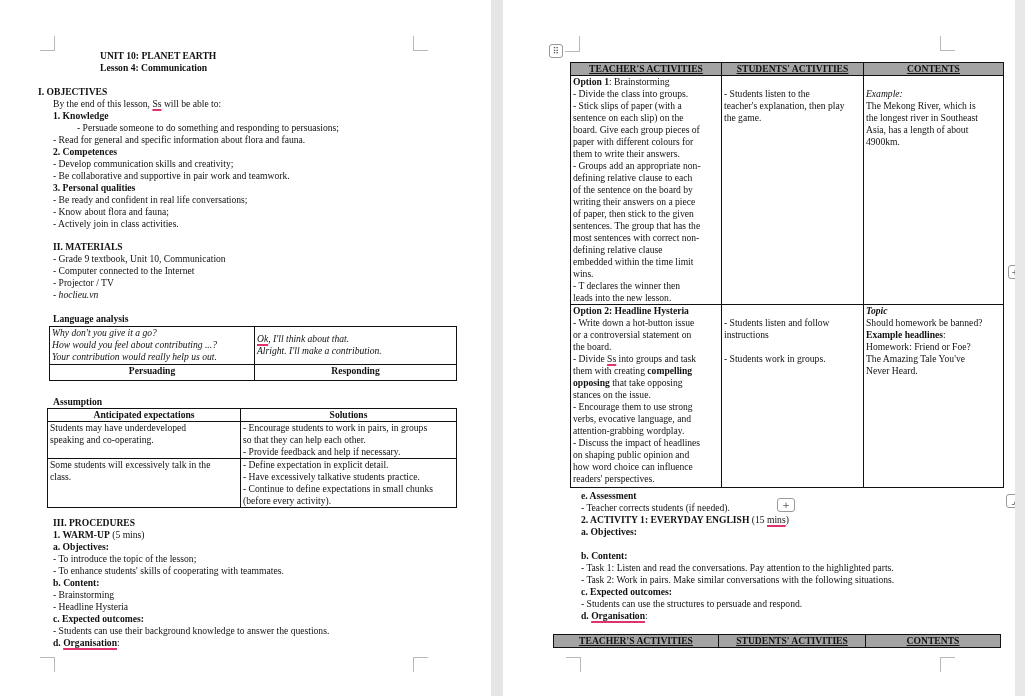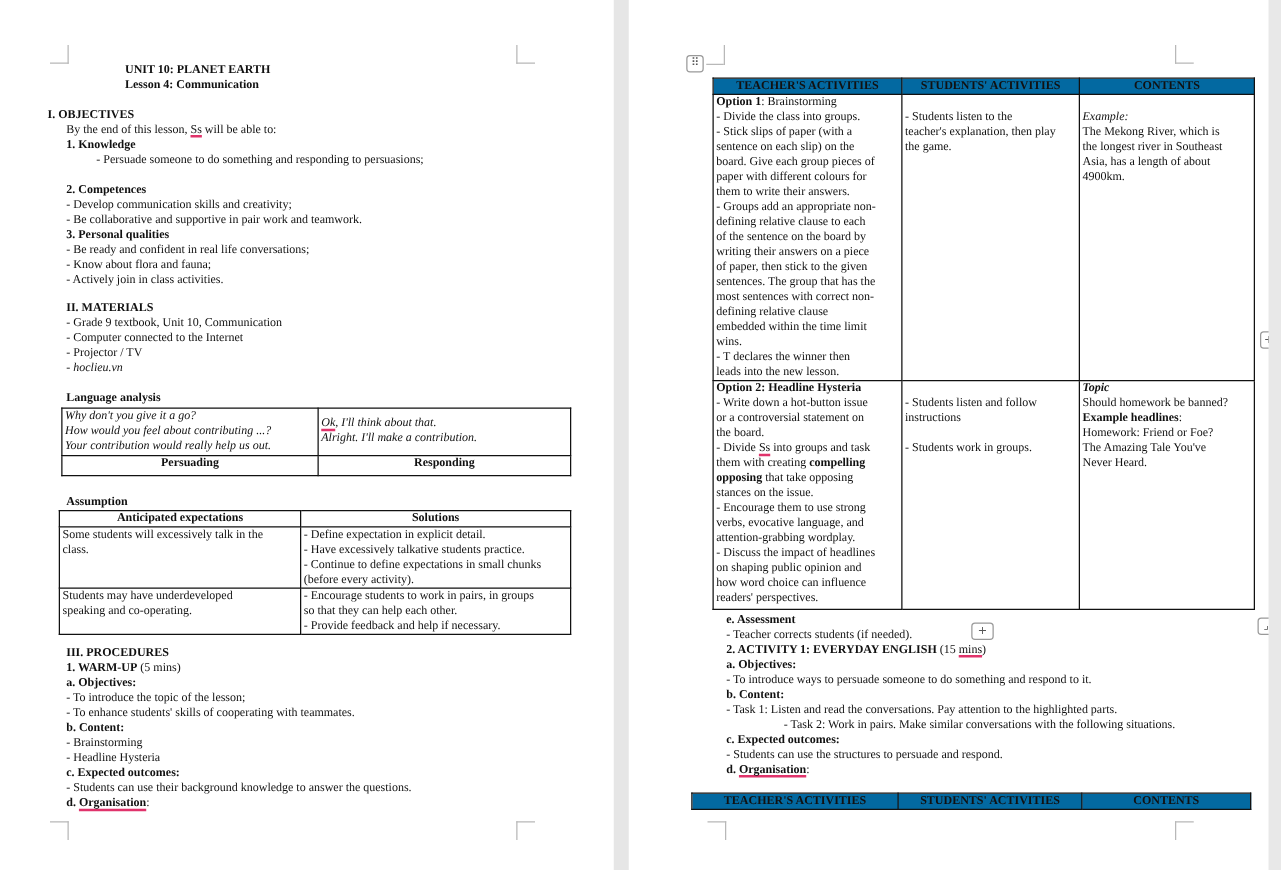--- a/index.html
+++ b/index.html
@@ -23,21 +23,21 @@
 
   .txt { position:absolute; font-size:9.6px; line-height:12px; white-space:nowrap; }
   .b { font-weight:bold; }
   .i { font-style:italic; }
   .center { }
   .squig { text-decoration:underline; text-decoration-color:#e0336b; text-decoration-thickness:2px; text-underline-offset:2px; }
 
   table.doc { position:absolute; border-collapse:collapse; font-size:9.6px; line-height:12px; }
   table.doc td, table.doc th { border:1px solid #111; vertical-align:top; padding:0 2px; }
   table.doc th { font-weight:bold; text-align:center; }
-  table.blue th { background:#0369a1; }
+  table.blue th { background:#a3a3a3;text-decoration:underline; }
   .cell-line { display:block; white-space:nowrap; }
 
   .handle { position:absolute; width:12px; height:12px; border:1px solid #999; border-radius:3px; background:#fff;
             font-size:9px; line-height:12px; text-align:center; color:#555; font-family:"DejaVu Sans", sans-serif; }
 </style>
 </head>
 <body>
 
 <div id="page-left" class="page">
   <div class="corner c-tl" style="left:40px;top:36px;"></div>
@@ -47,20 +47,21 @@
 
   <div class="txt b center" style="left:100px;width:260px;top:50px;">UNIT 10: PLANET EARTH</div>
   <div class="txt b center" style="left:100px;width:260px;top:62px;">Lesson 4: Communication</div>
 
   <div class="txt b" style="left:38px;top:86px;">I. OBJECTIVES</div>
   <div class="txt" style="left:53px;top:98px;">
     <span>By the end of this lesson, </span><span class="squig">Ss</span><span> will be able to:</span>
   </div>
   <div class="txt b" style="left:53px;top:110px;">1. Knowledge</div>
   <div class="txt" style="left:53px;top:122px;margin-left:24px;">- Persuade someone to do something and responding to persuasions;</div>
+  <div class="txt" style="left:53px;top:134px;">- Read for general and specific information about flora and fauna.</div>
   <div class="txt b" style="left:53px;top:146px;">2. Competences</div>
   <div class="txt" style="left:53px;top:158px;">- Develop communication skills and creativity;</div>
   <div class="txt" style="left:53px;top:170px;">- Be collaborative and supportive in pair work and teamwork.</div>
   <div class="txt b" style="left:53px;top:182px;">3. Personal qualities</div>
   <div class="txt" style="left:53px;top:194px;">- Be ready and confident in real life conversations;</div>
   <div class="txt" style="left:53px;top:206px;">- Know about flora and fauna;</div>
   <div class="txt" style="left:53px;top:218px;">- Actively join in class activities.</div>
 
   <div class="txt b" style="left:53px;top:241px;">II. MATERIALS</div>
   <div class="txt" style="left:53px;top:253px;">- Grade 9 textbook, Unit 10, Communication</div>
@@ -93,39 +94,39 @@
 
   <div class="txt b" style="left:53px;top:396px;">Assumption</div>
   <table class="doc" style="left:47px;top:408px;width:410px;">
     <tbody>
         <tr>
       <th style="width:188px;">Anticipated expectations</th>
       <th>Solutions</th>
     </tr>
     <tr>
       <td>
+        <span class="cell-line">Students may have underdeveloped</span>
+        <span class="cell-line">speaking and co-operating.</span>
+      </td>
+      <td>
+        <span class="cell-line">- Encourage students to work in pairs, in groups</span>
+        <span class="cell-line">so that they can help each other.</span>
+        <span class="cell-line">- Provide feedback and help if necessary.</span>
+      </td>
+    </tr>
+    <tr>
+      <td>
         <span class="cell-line">Some students will excessively talk in the</span>
         <span class="cell-line">class.</span>
       </td>
       <td>
         <span class="cell-line">- Define expectation in explicit detail.</span>
         <span class="cell-line">- Have excessively talkative students practice.</span>
         <span class="cell-line">- Continue to define expectations in small chunks</span>
         <span class="cell-line">(before every activity).</span>
-      </td>
-    </tr>
-    <tr>
-      <td>
-        <span class="cell-line">Students may have underdeveloped</span>
-        <span class="cell-line">speaking and co-operating.</span>
-      </td>
-      <td>
-        <span class="cell-line">- Encourage students to work in pairs, in groups</span>
-        <span class="cell-line">so that they can help each other.</span>
-        <span class="cell-line">- Provide feedback and help if necessary.</span>
       </td>
     </tr>
   </tbody>
     </table>
 
   <div class="txt b" style="left:53px;top:517px;">III. PROCEDURES</div>
   <div class="txt" style="left:53px;top:529px;">
     <span class="b">1. WARM-UP</span><span> (5 mins)</span>
   </div>
   <div class="txt b" style="left:53px;top:541px;">a. Objectives:</div>
@@ -231,24 +232,23 @@
   <div class="handle" style="left:505px;top:265px;">+</div>
   <div class="handle" style="left:274px;top:498px;width:16px;">+</div>
   <div class="handle" style="left:503px;top:494px;">⌟</div>
 
   <div class="txt b" style="left:78px;top:490px;">e. Assessment</div>
   <div class="txt" style="left:78px;top:502px;">- Teacher corrects students (if needed).</div>
   <div class="txt" style="left:78px;top:514px;">
     <span class="b">2. ACTIVITY 1: EVERYDAY ENGLISH</span><span> (15 </span><span class="squig">mins</span><span>)</span>
   </div>
   <div class="txt b" style="left:78px;top:526px;">a. Objectives:</div>
-  <div class="txt" style="left:78px;top:538px;">-  To introduce ways to persuade someone to do something and respond to it.</div>
   <div class="txt b" style="left:78px;top:550px;">b. Content:</div>
   <div class="txt" style="left:78px;top:562px;">- Task 1: Listen and read the conversations. Pay attention to the highlighted parts.</div>
-  <div class="txt" style="left:78px;top:574px;margin-left:46px;">- Task 2: Work in pairs. Make similar conversations with the following situations.</div>
+  <div class="txt" style="left:78px;top:574px;">- Task 2: Work in pairs. Make similar conversations with the following situations.</div>
   <div class="txt b" style="left:78px;top:586px;">c. Expected outcomes:</div>
   <div class="txt" style="left:78px;top:598px;">- Students can use the structures to persuade and respond.</div>
   <div class="txt b" style="left:78px;top:610px;">
     <span>d. </span><span class="squig">Organisation</span><span style="font-weight:normal">:</span>
   </div>
 
   <table class="doc blue" style="left:50px;top:634px;width:448px;">
     <tbody>
         <tr>
       <th style="width:160px;height:12px;">TEACHER'S ACTIVITIES</th>

